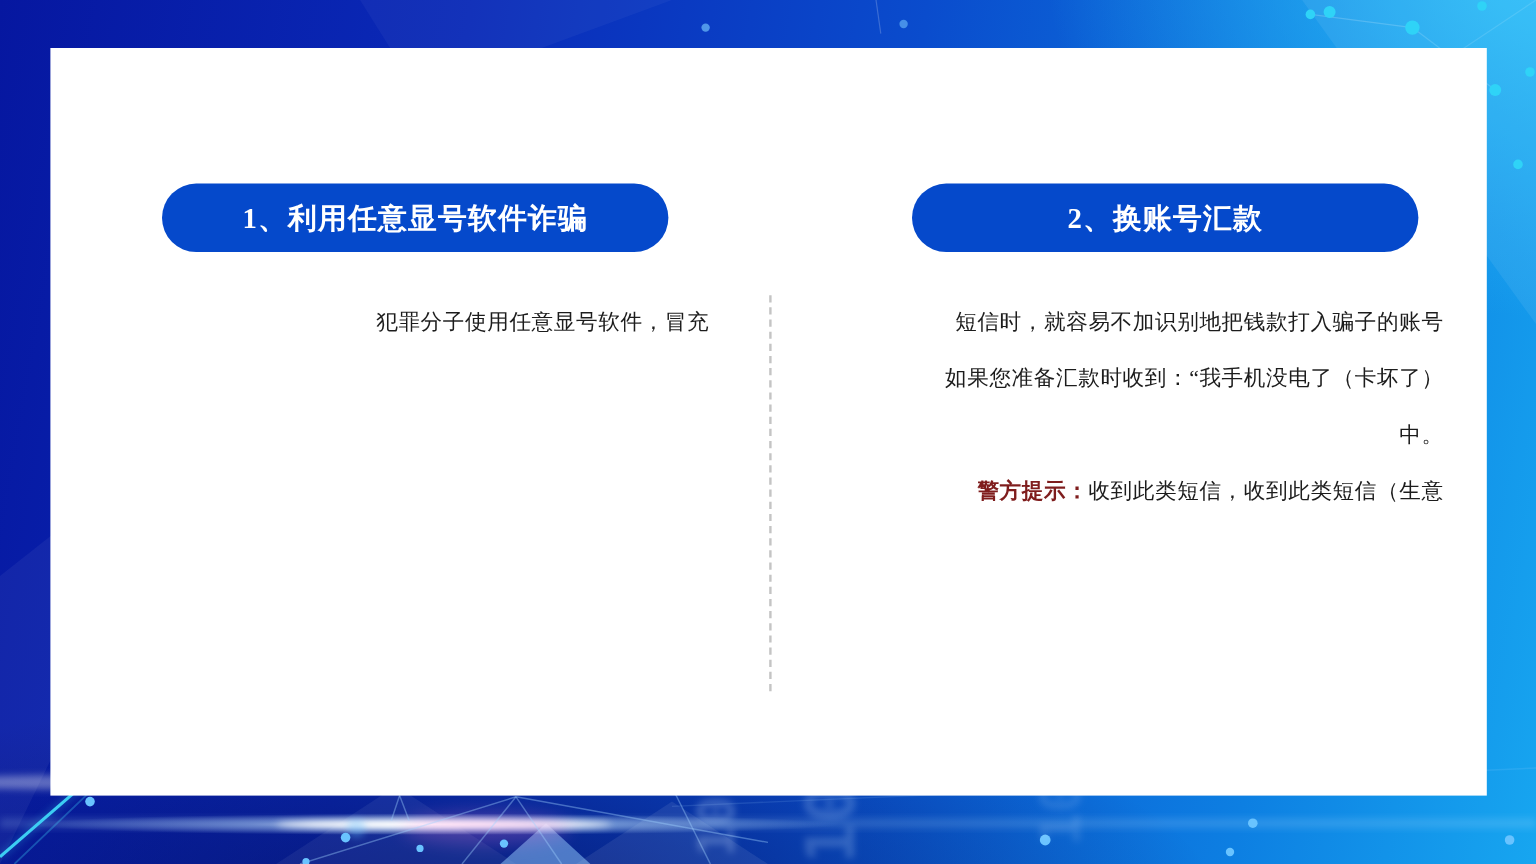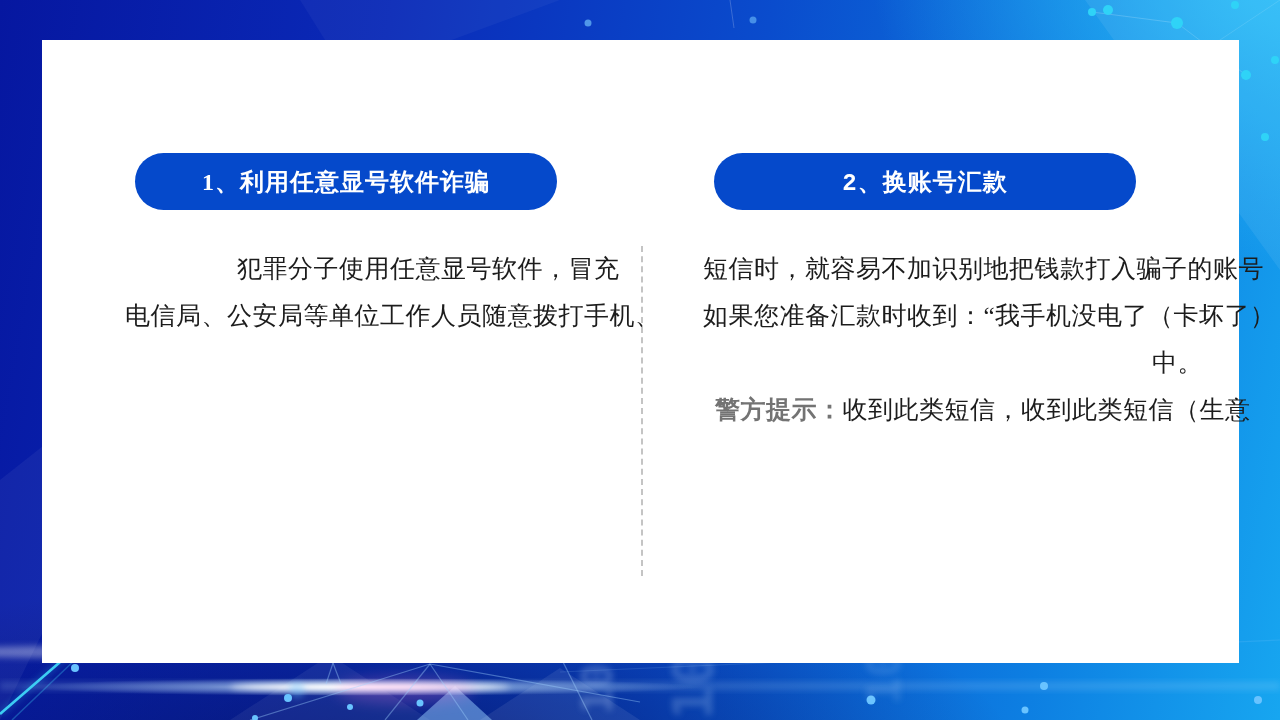--- a/index.html
+++ b/index.html
@@ -25,32 +25,32 @@
     background:#ffffff;z-index:2;text-align:right;
   }
   .pill{
     position:absolute;top:113px;width:422px;height:57px;border-radius:28.5px;
     background:#0549cb;display:flex;align-items:center;justify-content:center;
   }
   .pill span{
     color:#ffffff;font-size:24px;font-weight:bold;letter-spacing:1px;
   }
   .pill-left{left:93px;}
-  .pill-right{left:672px;font-family:Liberation Mono, monospace;}
+  .pill-right{left:718px;}
 
   .body-text{
     position:absolute;top:205px;
-    font-size:25px;line-height:47px;color:#1c1c1c;letter-spacing:0.5px;
+    font-size:18px;line-height:47px;color:#1c1c1c;letter-spacing:0.5px;
   }
   .body-left{left:83px;width:466px;}
   .body-right{left:661px;width:500px;}
   .line{white-space:nowrap;}
   .line.indent{padding-left:112px;}
   .line.tip-first{padding-left:12px;}
-  .tip-label{color:#737373;font-weight:bold;}
+  .tip-label{color:#7f1d1d;font-weight:bold;}
 
   .divider{
     position:absolute;left:599px;top:206px;height:330px;width:0;
     border-left:2px dashed #c4c4c4;
   }
 </style>
 </head>
 <body>
 
 <div class="stage">
@@ -145,21 +145,20 @@
     </g>
   </svg>
 
   <div class="card">
 
     <div class="pill pill-left">
       <span>1、利用任意显号软件诈骗</span>
     </div>
     <div class="body-text body-left">
       <div class="line indent">犯罪分子使用任意显号软件，冒充</div>
-      <div class="line">电信局、公安局等单位工作人员随意拨打手机、</div>
     </div>
 
     <div class="divider"></div>
 
     <div class="pill pill-right">
       <span>2、换账号汇款</span>
     </div>
     <div class="body-text body-right">
       <div class="line">短信时，就容易不加识别地把钱款打入骗子的账号</div>
       <div class="line">如果您准备汇款时收到：“我手机没电了（卡坏了）</div>

